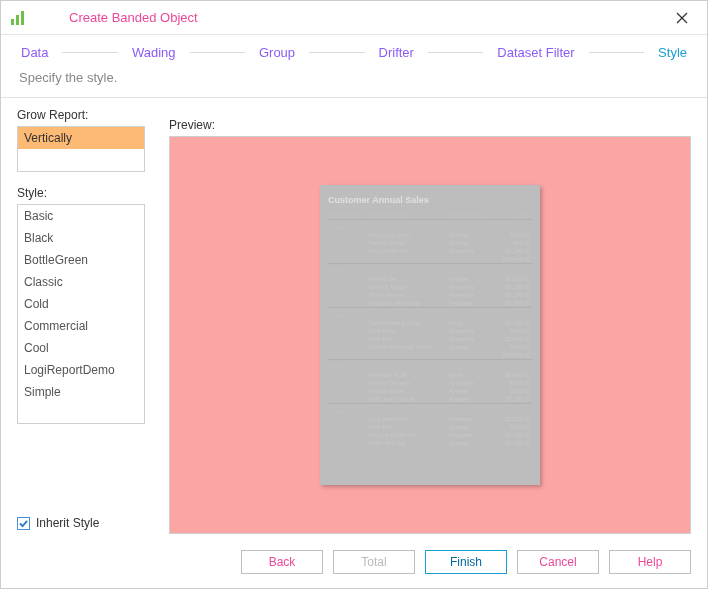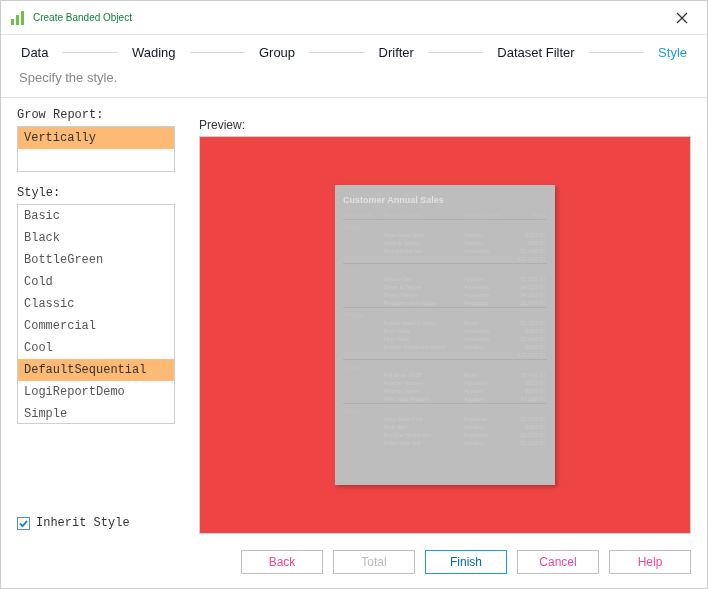--- a/index.html
+++ b/index.html
@@ -4,42 +4,42 @@
 <style>
   * { box-sizing: border-box; }
   html, body { margin:0; padding:0; font-family: "Segoe UI", Arial, sans-serif; font-size:12px; color:#333; background:#fff; }
   .window { width:708px; height:589px; border:1px solid #ccc; display:flex; flex-direction:column; }
   .titlebar { height:34px; display:flex; align-items:center; padding:0 10px; border-bottom:1px solid #e5e5e5; }
   .title-icon { width:14px; height:14px; margin-right:8px; display:flex; align-items:flex-end; gap:2px; }
   .title-icon span { width:3px; background:#6fbf4d; display:inline-block; }
   .title-icon span:nth-child(1){height:6px;}
   .title-icon span:nth-child(2){height:10px;}
   .title-icon span:nth-child(3){height:14px;}
-  .title-text { font-size:10px; color:#15803d; flex:1; }
+  .title-text { font-size:13px; color:#ec4899; flex:1;margin-left:36px; }
   .close { width:30px; height:30px; display:flex; align-items:center; justify-content:center; cursor:pointer; }
   .close svg { width:12px; height:12px; stroke:#333; stroke-width:1.2; }
   .steps { display:flex; align-items:center; padding:10px 16px 4px 16px; gap:0; }
-  .step { font-size:13px; color:#0f172a; padding:0 4px; cursor:pointer; white-space:nowrap; }
+  .step { font-size:13px; color:#8b5cf6; padding:0 4px; cursor:pointer; white-space:nowrap; }
   .step.active { color:#1a9fd4; }
   .step-sep { flex:1; border-top:1px solid #d9d9d9; margin:0 10px; height:0; }
   .subtitle { padding:6px 16px 12px 18px; color:#888; font-size:13px; }
   .divider { border-top:1px solid #e2e2e2; margin:0 0 0 0; }
   .body { flex:1; display:flex; padding:10px 16px 0 16px; gap:24px; overflow:hidden; }
-  .left { width:158px; display:flex; flex-direction:column;font-family:Liberation Mono, monospace; }
+  .left { width:128px; display:flex; flex-direction:column; }
   .section-label { color:#333; margin-bottom:4px; }
   .listbox { border:1px solid #cfcfcf; background:#fff; }
   .grow-box { height:46px; margin-bottom:14px; }
   .style-box { flex:0 0 auto; height:220px; overflow:auto; }
   .list-item { padding:4px 6px; cursor:pointer; color:#555; }
   .list-item.selected { background:#fdba74; color:#333; }
   .checkbox-row { display:flex; align-items:center; gap:6px; margin-top:auto; padding:14px 0 8px 0; }
   .checkbox { width:13px; height:13px; border:1px solid #4a90d9; background:#fff; display:inline-flex; align-items:center; justify-content:center; cursor:pointer; }
   .checkbox svg { width:9px; height:9px; stroke:#2b7cc7; stroke-width:2; fill:none; }
   .right { flex:1; display:flex; flex-direction:column;margin-top:10px; }
-  .preview-box { flex:1; border:1px solid #cfcfcf; background:#ef4444; display:flex; align-items:center; justify-content:center; margin-bottom:4px; overflow:hidden; }
+  .preview-box { flex:1; border:1px solid #cfcfcf; background:#fca5a5; display:flex; align-items:center; justify-content:center; margin-bottom:4px; overflow:hidden; }
   .page { width:220px; height:300px; background:#bdbdbd; position:relative; box-shadow:2px 2px 4px rgba(0,0,0,0.25); padding:10px 8px; }
   .page-title { color:#d0d0d0; filter:brightness(1.05); font-size:9px; font-weight:bold; margin-bottom:6px; color:#cfcfcf; }
   .page-title { color:#d6d6d6; }
   .tbl { width:100%; font-size:5.5px; color:#c8c8c8; border-collapse:collapse; }
   .tbl th, .tbl td { text-align:left; padding:1px 2px; }
   .tbl th { color:#c2c2c2; border-bottom:1px solid #b0b0b0; }
   .tbl .grp td { color:#c2c2c2; padding-top:4px; border-top:1px solid #b0b0b0; }
   .tbl .num { text-align:right; }
   .footer { display:flex; justify-content:flex-end; gap:10px; padding:12px 16px 14px 16px; }
   .btn { width:82px; height:24px; border:1px solid #bfbfbf; background:#fff; display:flex; align-items:center; justify-content:center; cursor:pointer; font-size:12px; color:#ec4899; }
@@ -87,25 +87,24 @@
       <div class="section-label">Grow Report:</div>
       <div class="listbox grow-box">
         <div class="list-item selected">Vertically</div>
       </div>
 
       <div class="section-label">Style:</div>
       <div class="listbox style-box">
         <div class="list-item">Basic</div>
         <div class="list-item">Black</div>
         <div class="list-item">BottleGreen</div>
+        <div class="list-item">Classic</div>
         <div class="list-item">Cold</div>
-        <div class="list-item">Classic</div>
         <div class="list-item">Commercial</div>
         <div class="list-item">Cool</div>
-        <div class="list-item selected">DefaultSequential</div>
         <div class="list-item">LogiReportDemo</div>
         <div class="list-item">Simple</div>
       </div>
 
       <div class="checkbox-row">
         <span class="checkbox">
           <svg viewBox="0 0 10 10">
               <polyline points="1,5 4,8 9,2"></polyline>
             </svg>
         </span>

